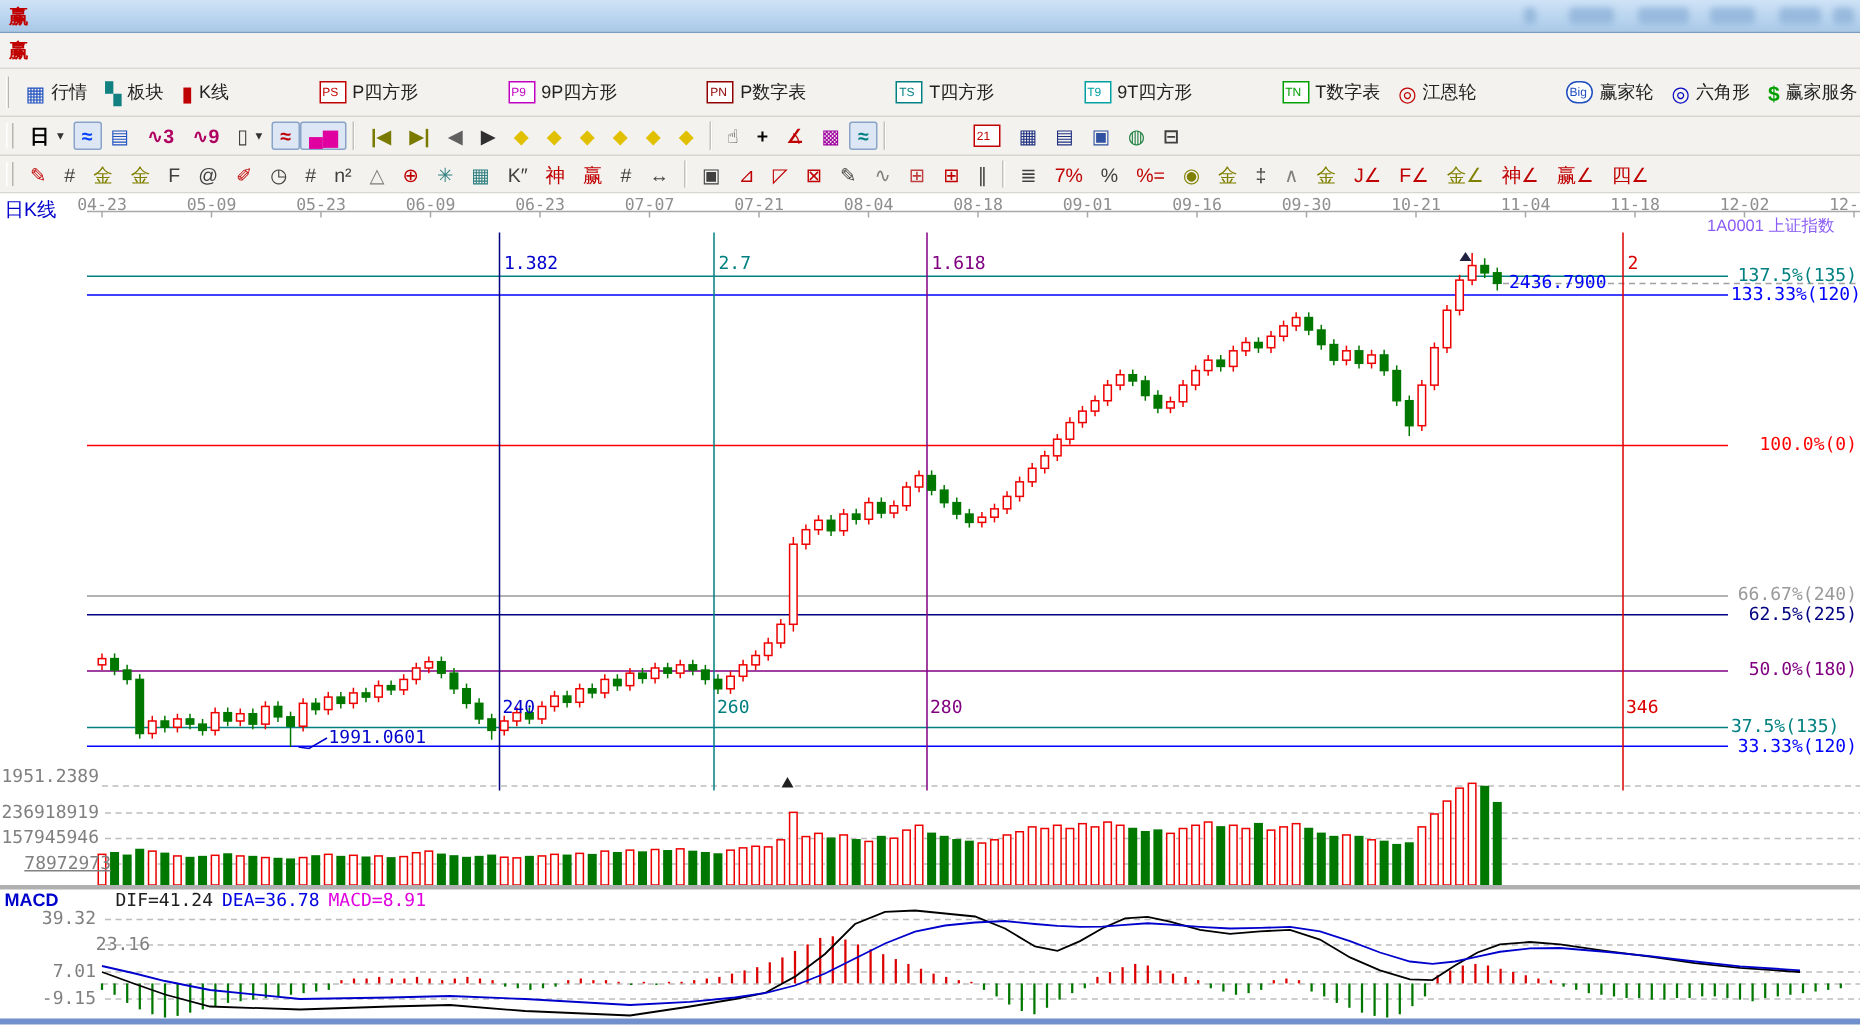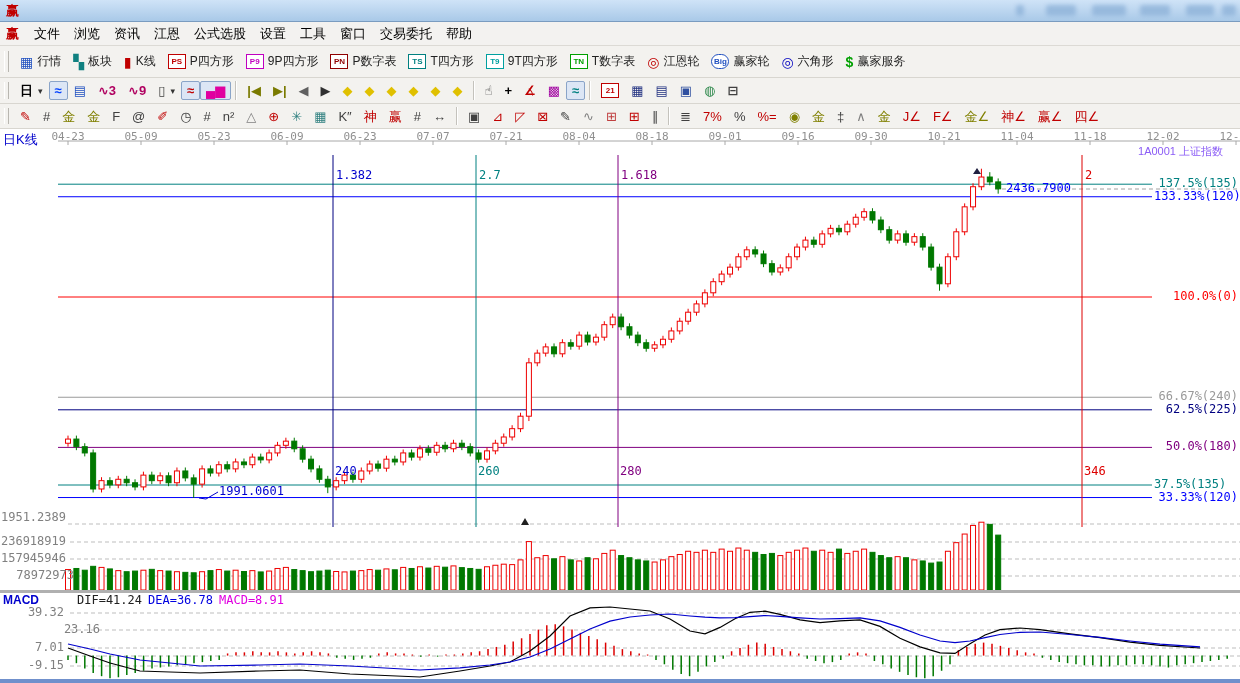--- a/index.html
+++ b/index.html
@@ -17,22 +17,22 @@
   .tb2{height:26px;}
   .tb3{height:25px;}
   .grip{width:3px;height:70%;border-left:1px solid #fff;border-right:1px solid #b8b6b0;margin:0 5px 0 4px;}
   .tsep{width:1px;height:75%;background:#c4c2bc;border-right:1px solid #fff;margin:0 4px;}
   .tbtn{display:inline-flex;align-items:center;gap:4px;padding:2px 5px;font-size:12px;color:#222;
     border:1px solid transparent;border-radius:2px;cursor:default;white-space:nowrap;}
   .tbtn.active{border-color:#8aa4c8;background:#dce6f5;}
   .glyph{font-size:14px;line-height:14px;font-weight:bold;}
   .tb2 .glyph,.tb3 .glyph{font-size:13px;line-height:13px;}
   .tb3 .glyph{font-weight:normal;}
-  .badge{display:inline-block;min-width:14px;height:13px;line-height:13px;text-align:center;
-    font-size:8px;font-weight:bold;background:#fff;border:1px solid;padding:0 1px;}
+  .badge{display:inline-block;min-width:14px;height:13px;line-height:13px;text-align:left;
+    font-size:8px;font-weight:normal;background:#fff;border:1px solid;padding:0 1px;margin-left:48px;}
   .badge.round{border-radius:8px;}
   .dd{font-size:9px;color:#333;margin-left:1px;}
   .chart{position:relative;width:1240px;height:555px;background:#fff;}
   .chart svg{position:absolute;left:0;top:0;}
   .clabel{position:absolute;font-size:12px;line-height:13px;white-space:nowrap;}
   .num{font-family:"DejaVu Sans Mono","Liberation Mono",monospace;font-size:12px;}
   .datelab{position:absolute;top:1px;width:44px;text-align:center;font-size:11px;color:#8f8f8f;
     font-family:"DejaVu Sans Mono","Liberation Mono",monospace;}
   .rt{text-align:right;}
   .scale{color:#808080;}
@@ -47,32 +47,20 @@
       <div class="ghost" style="left: 30px; width: 30px;"></div>
       <div class="ghost" style="left: 76px; width: 34px;"></div>
       <div class="ghost" style="left: 124px; width: 30px;"></div>
       <div class="ghost" style="left: 170px; width: 28px;"></div>
       <div class="ghost" style="left: 206px; width: 14px;"></div>
     </div>
 </div>
 
 <div class="menubar">
   <span class="menu-logo">赢</span>
-  <div id="menu-items" style="display:flex;">
-      <span class="menu-item">文件</span>
-      <span class="menu-item">浏览</span>
-      <span class="menu-item">资讯</span>
-      <span class="menu-item">江恩</span>
-      <span class="menu-item">公式选股</span>
-      <span class="menu-item">设置</span>
-      <span class="menu-item">工具</span>
-      <span class="menu-item">窗口</span>
-      <span class="menu-item">交易委托</span>
-      <span class="menu-item">帮助</span>
-    </div>
 </div>
 
 <div class="toolbar tb1" id="toolbar-main">
     <span class="grip"></span>
     <span class="tbtn">
       <span class="glyph" style="color: rgb(32, 80, 192);">▦</span>
       <span>行情</span>
     </span>
     <span class="tbtn">
       <span class="glyph" style="color: rgb(16, 128, 128);">▚</span>
@@ -882,21 +870,21 @@
       <polyline points="68,515.0 90,520.0 110,525.0 140,531.0 200,537.0 260,536.0 300,535.0 350,537.0 420,541.0 460,538.9 490,536.0 510,533.0 530,528.0 550,520.0 570,510.0 590,500.0 610,492.1 630,488.0 650,486.0 670,485.0 690,487.0 705,488.2 720,488.9 735,488.7 750,487.6 765,486.5 780,487.4 800,488.9 820,490.0 840,489.6 860,488.9 880,491.9 900,498.4 920,506.0 940,512.0 955,513.6 970,512.0 985,508.7 1000,505.5 1020,503.3 1040,503.0 1070,505.5 1100,508.4 1130,512.0 1160,515.2 1200,517.9" fill="none" stroke="#0000cc" stroke-width="1.2"></polyline>
       <path d="M525,389 l-4,7 h8 z" fill="#202020"></path>
       <path d="M977,39 l-4,6 h8 z" fill="#202040"></path>
       <rect x="0" y="550" width="1240" height="5" fill="#7090cc"></rect>
     </svg>
   <div class="clabel" style="left:3px;top:4px;color:#0000cc;font-size:13px;">日K线</div>
   <div class="clabel" style="right:17px;top:16px;color:#8b5cf6;font-size:11px;">1A0001 上证指数</div>
   <div class="clabel num scale rt" style="left:0;width:66px;top:382px;">1951.2389</div>
   <div class="clabel num scale rt" style="left:0;width:66px;top:406px;">236918919</div>
   <div class="clabel num scale rt" style="left:0;width:66px;top:423px;">157945946</div>
-  <div class="clabel num scale rt" style="left:0;width:74px;top:440px;">78972973</div>
+  <div class="clabel num scale rt" style="left:0;width:74px;top:440px;text-decoration:underline;">78972973</div>
   <div class="clabel" style="left:3px;top:465px;color:#0000cc;font-weight:bold;">MACD</div>
   <div class="clabel num" style="left:77px;top:465px;color:#202020;">DIF=41.24</div>
   <div class="clabel num" style="left:148px;top:465px;color:#0000e0;">DEA=36.78</div>
   <div class="clabel num" style="left:219px;top:465px;color:#e000e0;">MACD=8.91</div>
   <div class="clabel num scale rt" style="left:0;width:64px;top:477px;">39.32</div>
   <div class="clabel num scale rt" style="left:0;width:64px;top:494px;padding-left:36px;">23.16</div>
   <div class="clabel num scale rt" style="left:0;width:64px;top:512px;">7.01</div>
   <div class="clabel num scale rt" style="left:0;width:64px;top:530px;">-9.15</div>
   <div class="clabel num" style="left:1006px;top:53px;color:#0000ff;">2436.7900</div>
   <div class="clabel num" style="left:219px;top:356px;color:#0000cc;">1991.0601</div>

